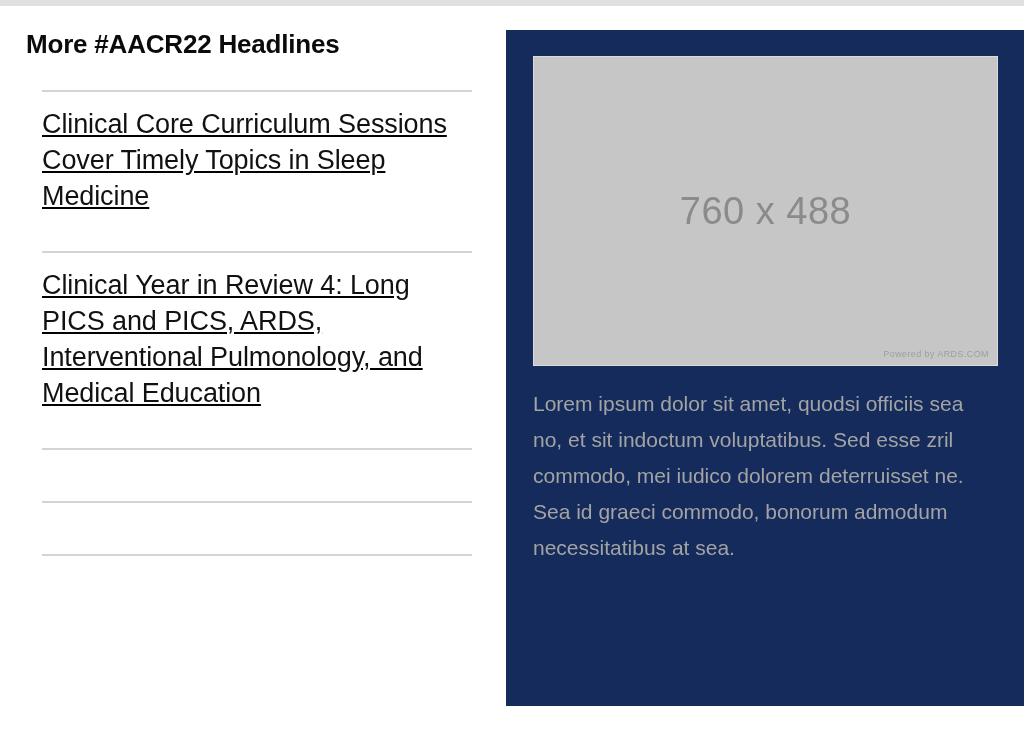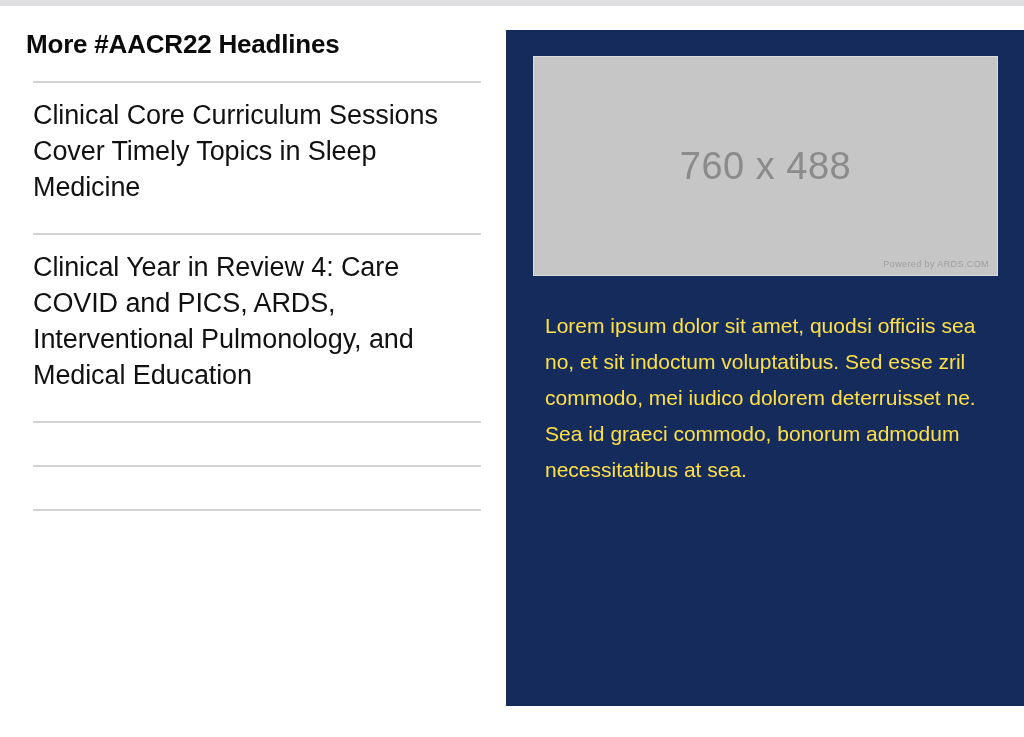--- a/index.html
+++ b/index.html
@@ -55,22 +55,23 @@
     letter-spacing: -0.2px;
   }
 
   .headline-list {
     list-style: none;
     margin: 0;
     padding: 0;
   }
 
   .headline-item {
-    margin: 0;
+    margin: 9px;
     padding: 7px;
+    text-decoration: underline;
   }
 
   .headline-rule {
     height: 0;
     margin: 14px 18px 14px 26px;
     border: 0;
     border-top: 2px solid #d4d4d4;
   }
 
   .headline-link {
@@ -93,21 +94,21 @@
     width: 518px;
     height: 676px;
     background: #152b5c;
     box-sizing: border-box;
     padding: 26px 26px 0 27px;
   }
 
   .promo-image {
     position: relative;
     width: 465px;
-    height: 220px;
+    height: 310px;
     background: #c6c6c6;
     border: 1px solid #dcdcdc;
     box-sizing: border-box;
   }
 
   .promo-image-size {
     position: absolute;
     left: 0;
     right: 0;
     top: 50%;
@@ -134,26 +135,26 @@
     margin: 0;
     padding: 22px 0 0 0;
     font-size: 26px;
     line-height: 32px;
     font-weight: bold;
     color: #10131c;
     letter-spacing: -0.2px;
   }
 
   .promo-body {
-    margin: 12px;
+    margin: 0;
     padding: 20px 0 0 0;
     width: 460px;
     font-size: 21px;
     line-height: 36px;
-    color: #fde047;
+    color: #a3a3a3;
     font-weight: normal;
   }
 </style>
 </head>
 <body>
 
 <div class="page">
 
   <div class="top-strip"></div>
 
@@ -163,21 +164,21 @@
 
     <ul class="headline-list">
 
       <li class="headline-item">
         <hr class="headline-rule">
         <a class="headline-link" href="#">Clinical Core Curriculum Sessions Cover Timely Topics in Sleep Medicine</a>
       </li>
 
       <li class="headline-item">
         <hr class="headline-rule">
-        <a class="headline-link" href="#">Clinical Year in Review 4: Care COVID and PICS, ARDS, Interventional Pulmonology, and Medical Education</a>
+        <a class="headline-link" href="#">Clinical Year in Review 4: Long PICS and PICS, ARDS, Interventional Pulmonology, and Medical Education</a>
       </li>
 
       <li class="headline-item">
         <hr class="headline-rule">
       </li>
 
       <li class="headline-item">
         <hr class="headline-rule">
       </li>
 

